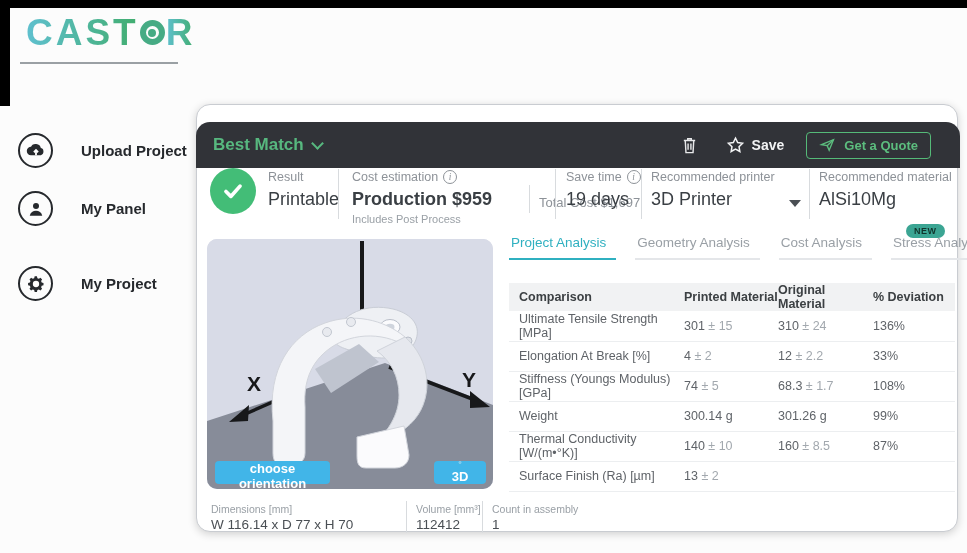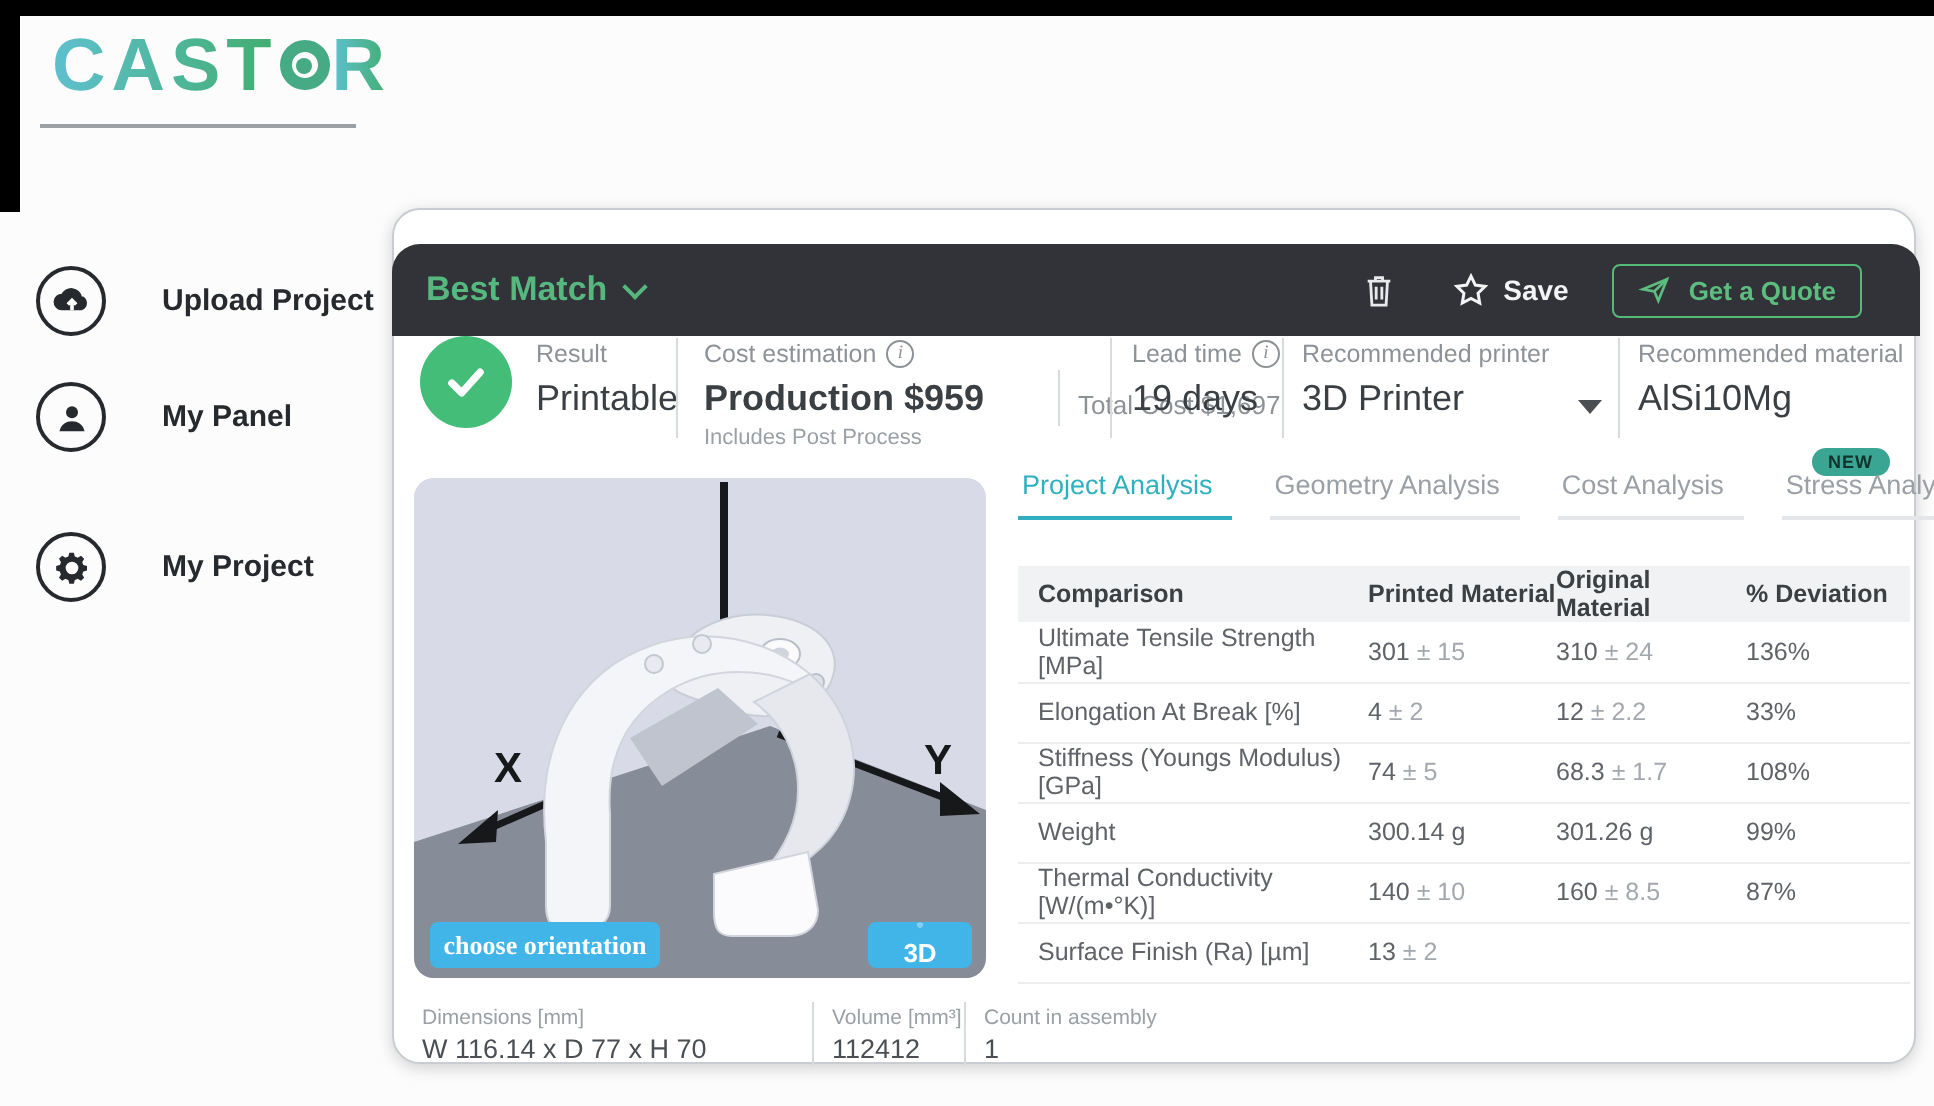--- a/index.html
+++ b/index.html
@@ -45,21 +45,21 @@
 
   
   .tabs { position:absolute; left:312px; top:130px; display:flex; }
   .tab { font-size:13.5px; color:#9aa0a6; padding-bottom:8px; border-bottom:2px solid #e4e6e9; margin-right:19px; cursor:pointer; white-space:nowrap; padding-left:2px; padding-right:10px; }
   .tab.active { color:#2fb0c0; border-bottom:2.5px solid #2fb0c0; }
   .new-badge { position:absolute; left:709px; top:119px; background:#3ba593; color:#10342c; font-size:9px; font-weight:bold; padding:2px 8px; border-radius:8px; letter-spacing:.5px; }
 
   
   .viewer { position:absolute; left:10px; top:134px; width:286px; height:250px; border-radius:10px; overflow:hidden; background:#d8dbe7; cursor:grab; }
   .viewer svg { display:block; }
-  .orient-btn { position:absolute; left:18px; top:356px; width:115px; height:23px; background:#41b5e8; border:none; border-radius:4px; color:#fff; font-size:13px; font-weight:bold; cursor:pointer; font-family:Liberation Serif, serif; }
+  .orient-btn { position:absolute; left:18px; top:356px; width:115px; height:23px; background:#41b5e8; border:none; border-radius:4px; color:#fff; font-size:13px; font-weight:bold; cursor:pointer; font-family:Liberation Sans, sans-serif; }
   .btn-3d { position:absolute; left:237px; top:356px; width:52px; height:23px; background:#41b5e8; border:none; border-radius:4px; color:#fff; font-size:13px; font-weight:bold; cursor:pointer; display:flex; align-items:center; justify-content:center; gap:5px; font-family:"Liberation Sans",sans-serif;flex-direction:column; }
 
   
   .foot-label { position:absolute; font-size:10.5px; color:#9aa0a6; white-space:nowrap; }
   .foot-value { position:absolute; font-size:13.5px; color:#4a4f54; white-space:nowrap; }
   .foot-div { position:absolute; width:1px; background:#d8dbde; top:396px; height:32px; }
 
   
   .cmp-table { position:absolute; left:312px; top:178px; width:446px; border-collapse:collapse; font-size:12.5px; }
   .cmp-table th { background:#f1f2f3; color:#3c4043; font-weight:bold; text-align:left; height:26px; padding:0; }
@@ -153,21 +153,21 @@
       <span>Cost estimation</span>
       <span class="info-i">i</span>
     </div>
     <div class="sum-value" style="left:155px; top:84px; font-weight:bold;">Production $959</div>
     <div class="sum-div" style="left:332px; top:80px; height:28px;"></div>
     <div class="sum-label" style="left:342px; top:90px; font-size:13px;">Total Cost $1,697</div>
     <div class="sum-sub" style="left:155px; top:108px;">Includes Post Process</div>
 
     <div class="sum-div" style="left:358px;"></div>
     <div class="sum-label" style="left:369px; top:65px;">
-      <span>Lead time</span>
+      <span>Save time</span>
       <span class="info-i">i</span>
     </div>
     <div class="sum-value" style="left:369px; top:84px;">19 days</div>
 
     <div class="sum-div" style="left:444px;"></div>
     <div class="sum-label" style="left:454px; top:65px;">Recommended printer</div>
     <div class="sum-value" style="left:454px; top:84px;">3D Printer</div>
     <div class="dd-arrow"></div>
 
     <div class="sum-div" style="left:612px;"></div>

